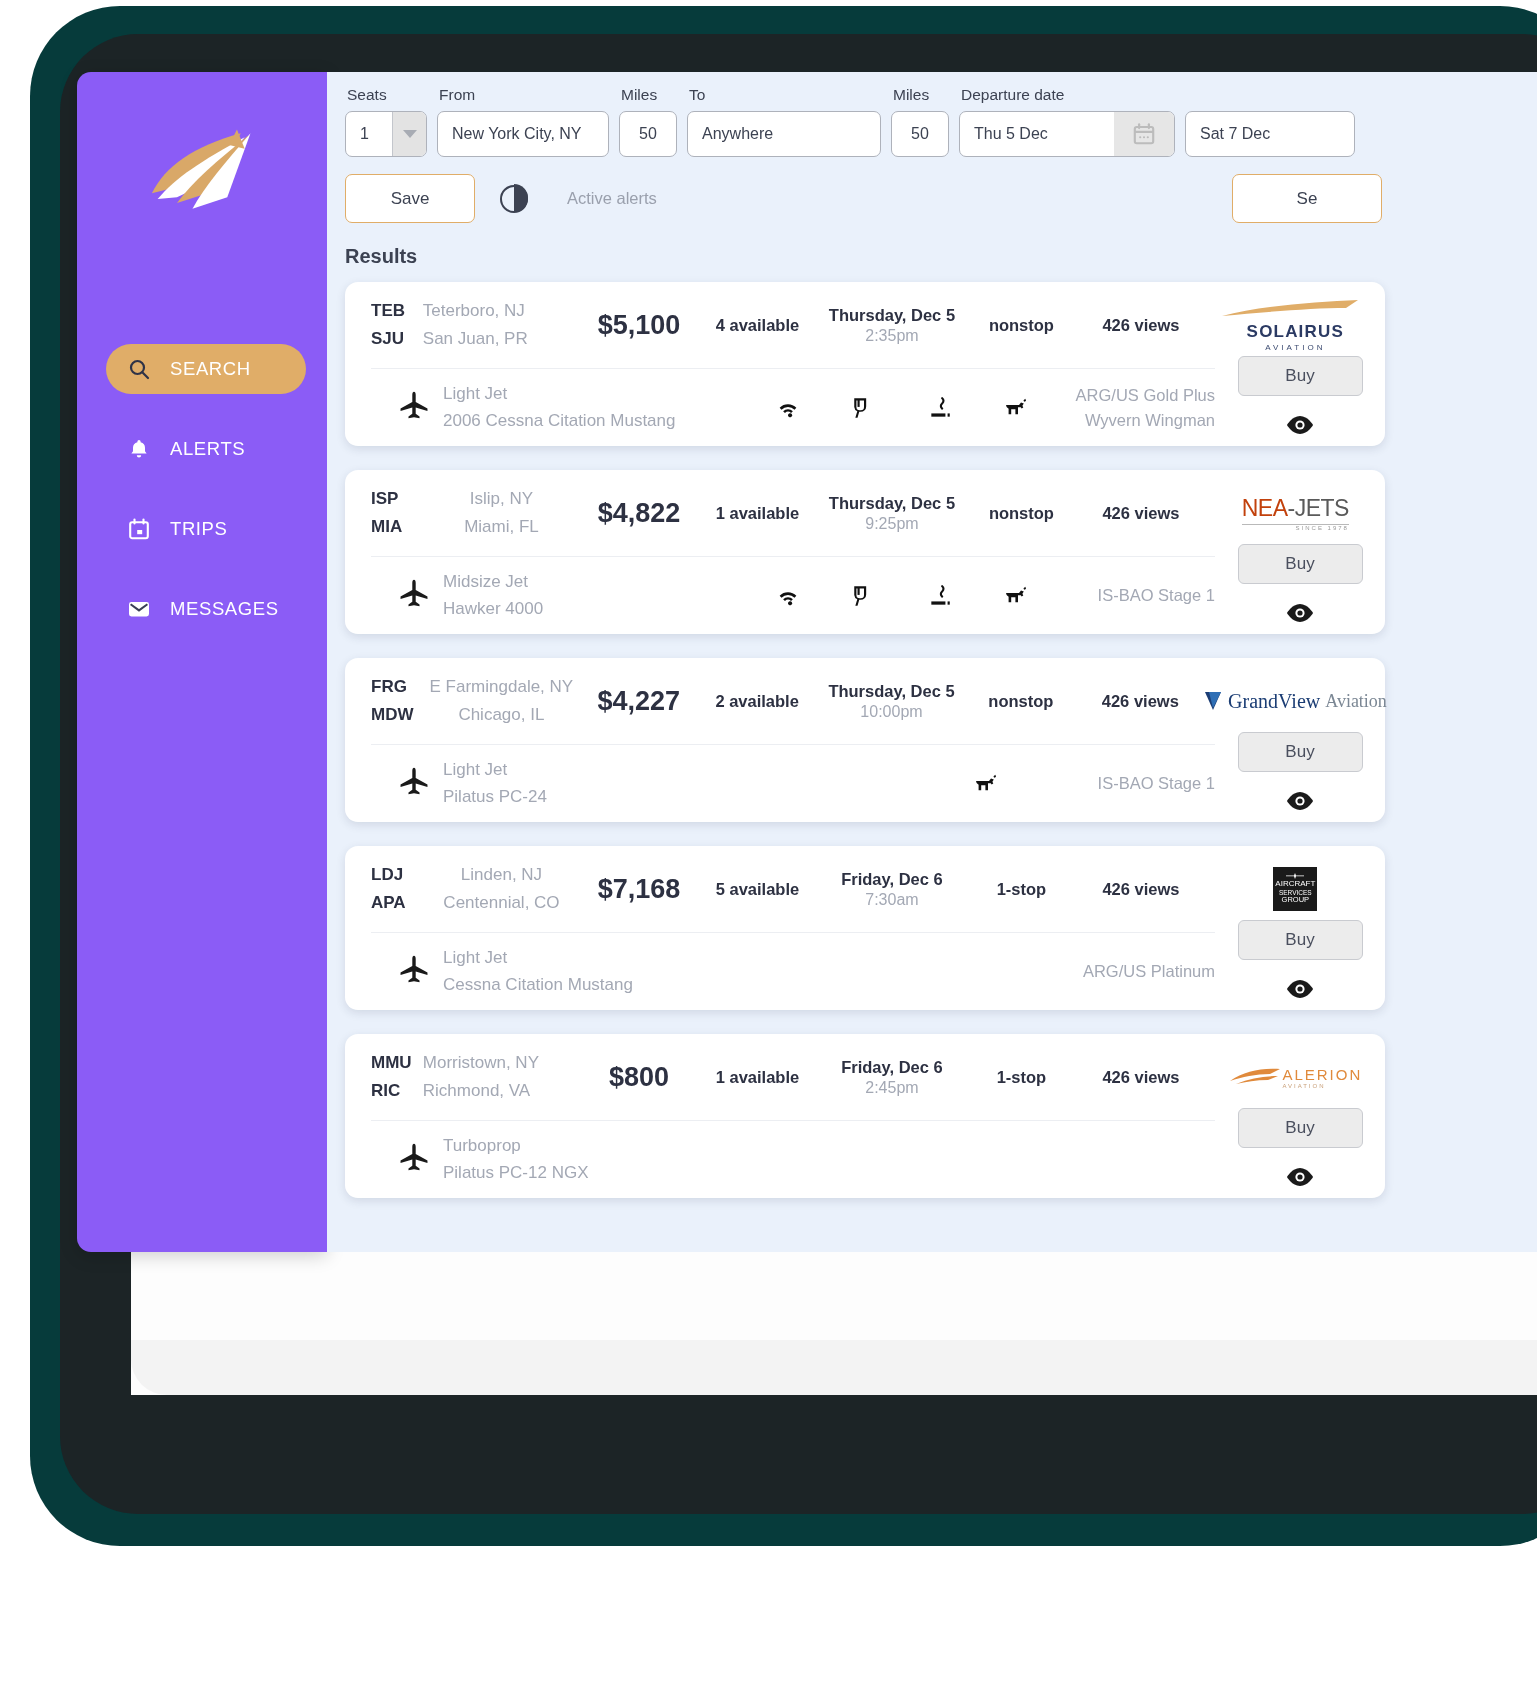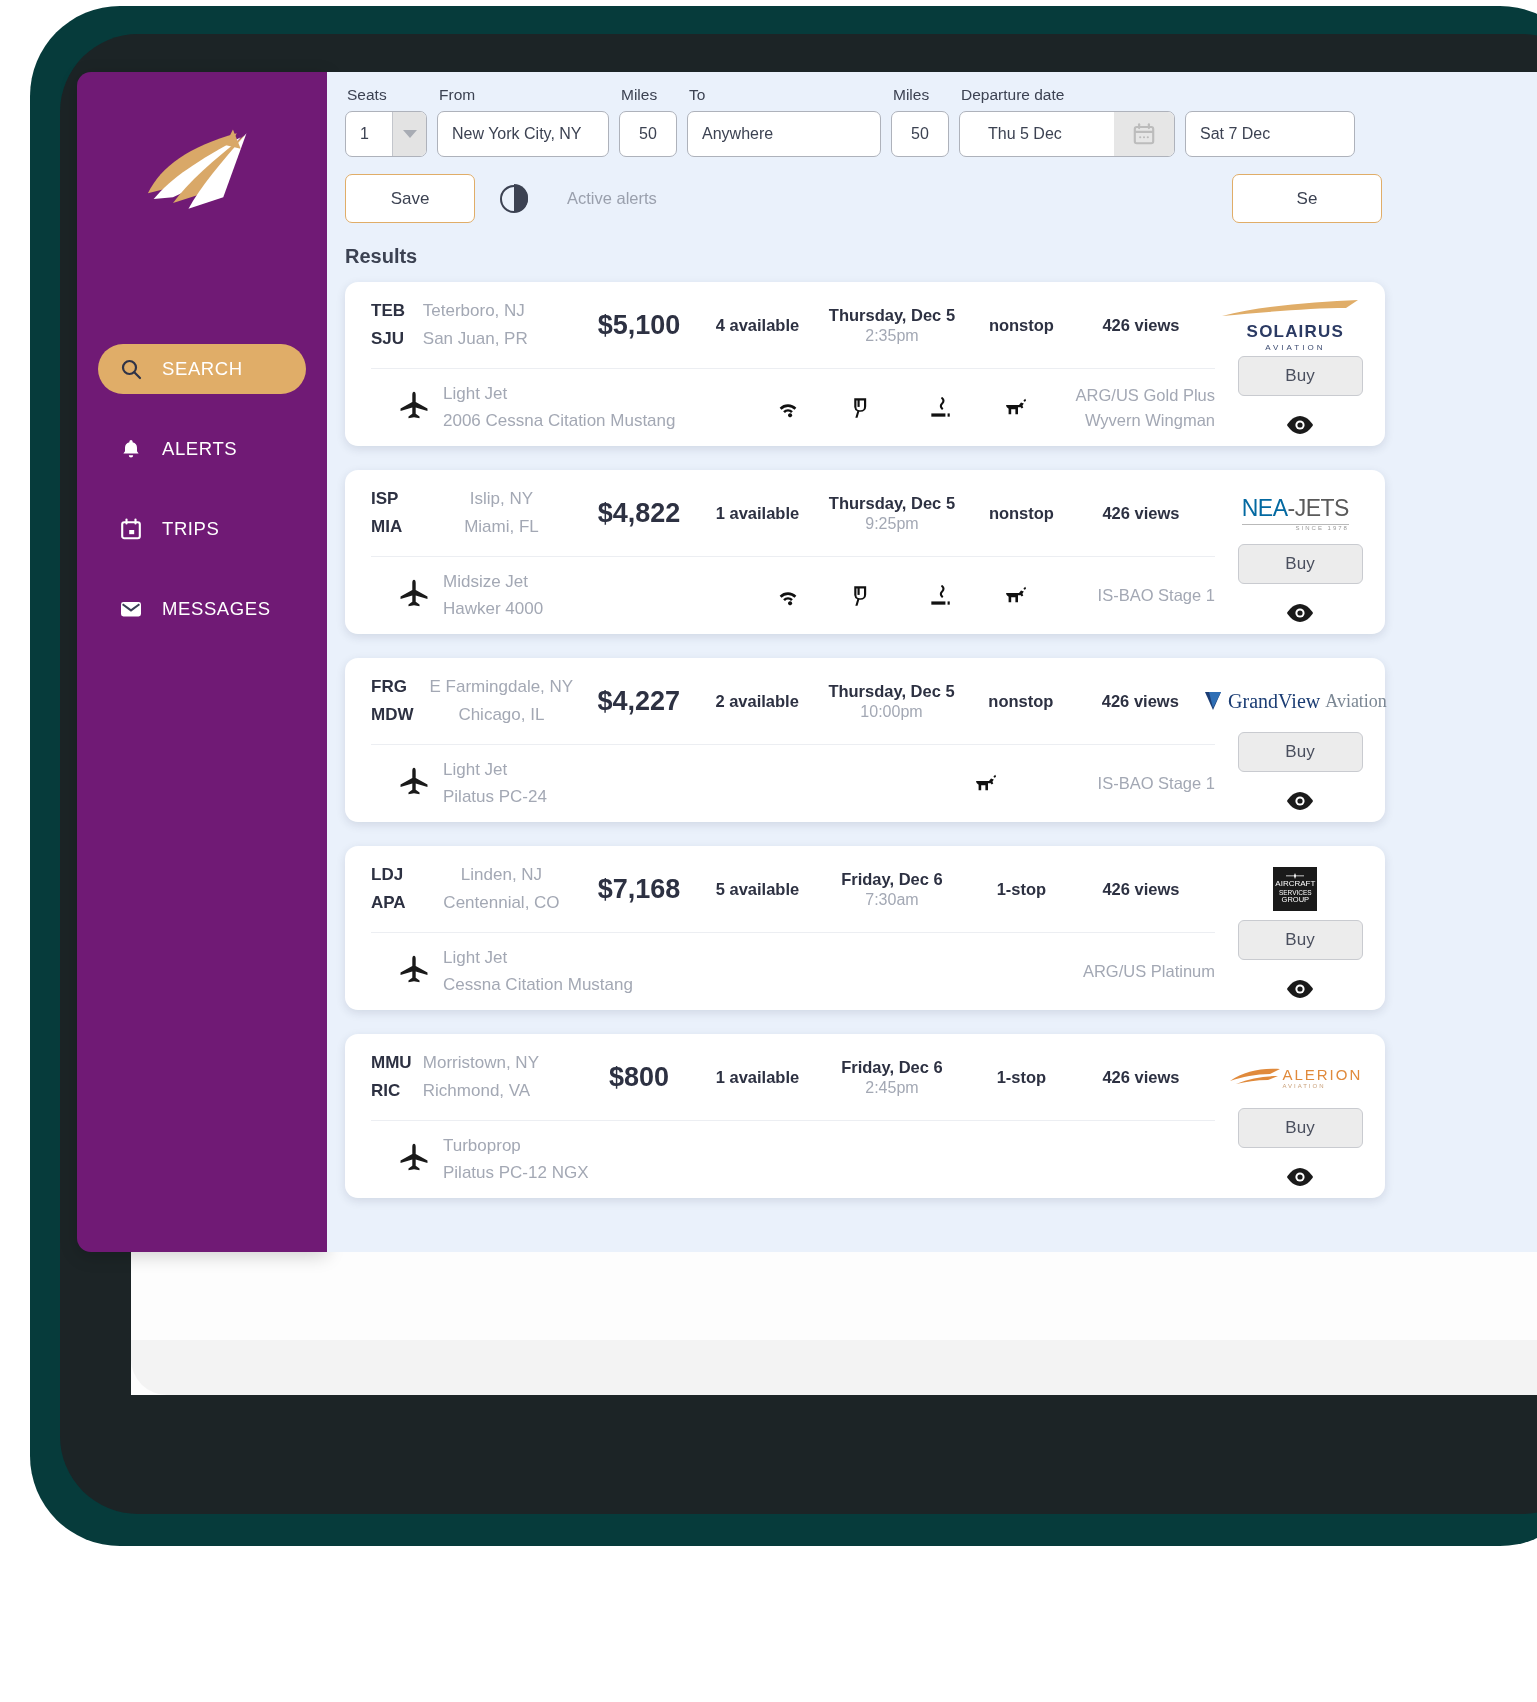--- a/index.html
+++ b/index.html
@@ -58,25 +58,26 @@
     left: 77px;      
     top: 72px;       
     width: 1460px;
     height: 1180px;
     display: flex;
   }
 
   
   .sidebar {
     width: 250px;
-    background: #701a75;
+    background: #8b5cf6;
     border-radius: 14px 0 0 14px;
     position: relative;
     flex: 0 0 250px;
     box-shadow: 0 4px 18px rgba(0,0,0,0.18);
+    padding-left: 8px;
   }
   .logo-wrap {
     height: 200px;
     display: flex;
     align-items: center;
     justify-content: center;
   }
   .logo-svg { width: 116px; height: 90px; }
 
   .nav { margin-top: 72px; padding: 0 21px; }
@@ -146,21 +147,21 @@
   .caret-tri {
     width: 0; height: 0;
     border-left: 7px solid transparent;
     border-right: 7px solid transparent;
     border-top: 8px solid #a8acb4;
   }
   .from-box { width: 172px; }
   .miles-box { width: 58px; justify-content: center; padding: 0; }
   .to-box { width: 194px; }
   .date-box { width: 216px; padding: 0; overflow: hidden; }
-  .date-val { flex: 1; padding-left: 28px; }
+  .date-val { flex: 1; padding-left: 14px; }
   .date-cal {
     width: 60px; height: 100%;
     background: #e6e6e6;
     display: flex; align-items: center; justify-content: center;
   }
   .date2-box { width: 170px; }
 
   .action-row {
     display: flex;
     align-items: center;
@@ -350,21 +351,21 @@
   .logo-solairus { font-size: 0; text-align: center; }
   .logo-solairus .name {
     font-size: 17px; font-weight: bold; letter-spacing: 1.2px;
     color: #2b3a63; font-family: "Liberation Sans", sans-serif;
   }
   .logo-solairus .sub {
     font-size: 8px; letter-spacing: 3px; color: #3b4a70; margin-top: 1px;
   }
   .logo-nea { text-align: center; }
   .logo-nea .t1 { font-size: 23px; letter-spacing: -0.5px; }
-  .logo-nea .red { color: #0369a1; margin-top: 38px; }
+  .logo-nea .red { color: #c2410c; margin-top: 38px; }
   .logo-nea .gray { color: #5a5a5a; }
   .logo-nea .rule { border-top: 1px solid #b9b9b9; margin-top: 2px; font-size: 6px; color: #999; letter-spacing: 2px; text-align: right; }
   .logo-grandview { display: flex; align-items: center; gap: 5px; }
   .logo-grandview .gv1 { font-size: 20px; color: #1b3d74; font-family: "Liberation Serif", serif; }
   .logo-grandview .gv2 { font-size: 18px; color: #7b8794; font-family: "Liberation Serif", serif; }
   .logo-asg {
     width: 44px; height: 44px; background: #1a1a1a;
     display: flex; flex-direction: column; align-items: center; justify-content: center;
     color: #fff; line-height: 1.15;
   }

